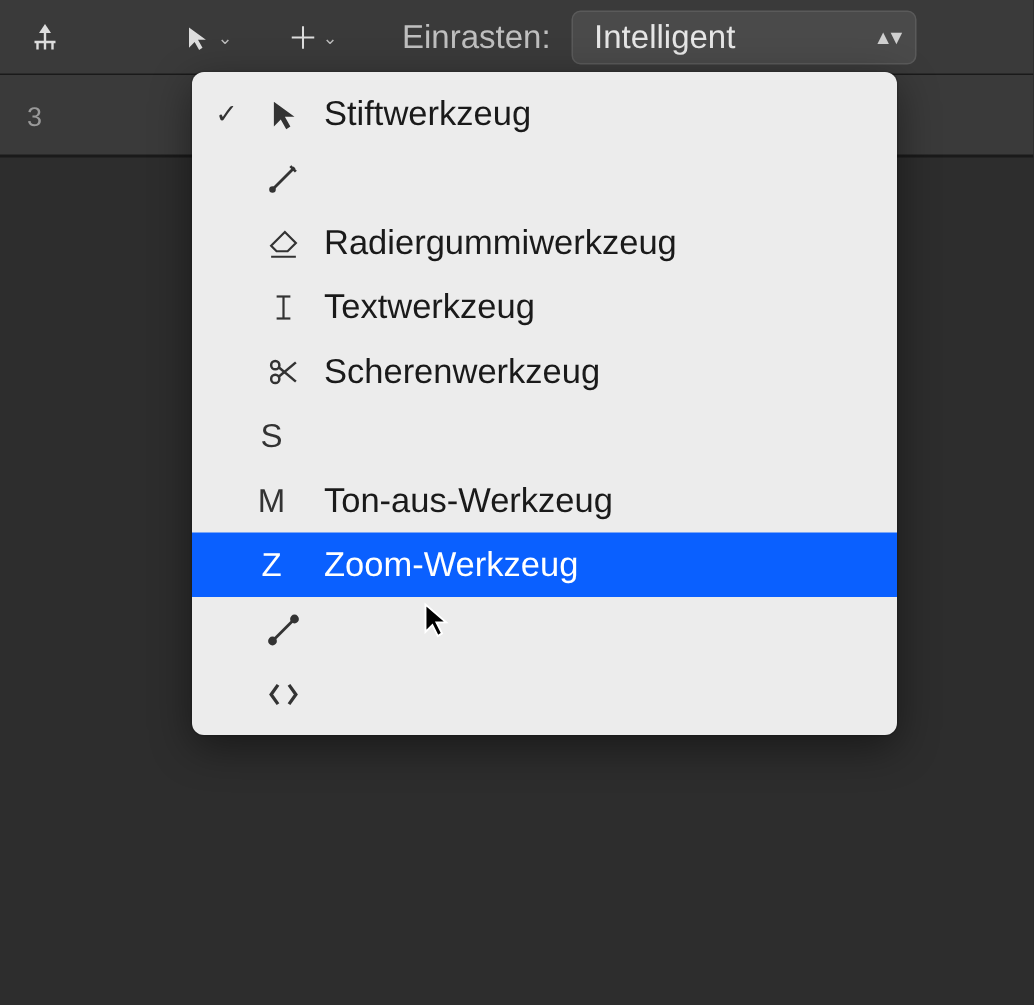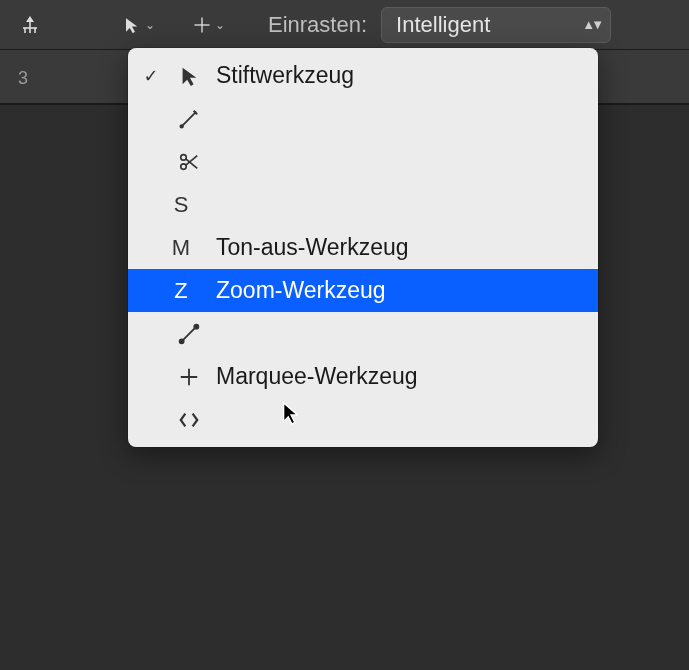--- a/index.html
+++ b/index.html
@@ -281,27 +281,51 @@
           <line x1="4" y1="20" x2="20" y2="4"></line>
           <path d="M17 3 L21 7"></path>
           <circle cx="4" cy="20" r="1.4" fill="#333"></circle>
         </svg>
       </span>
     </div>
     <div class="menu-item">
       <span class="mi-check"></span>
       <span class="mi-key" style="visibility: hidden; width: 0px;"></span>
       <span class="mi-icon">
+        <svg viewBox="0 0 24 24" stroke="#333" stroke-width="1.6" fill="none">
+          <path d="M7 18 L3 14 L13 4 L21 12 L15 18 Z"></path>
+          <line x1="3" y1="22" x2="21" y2="22"></line>
+        </svg>
+      </span>
+      <span class="mi-label">Radiergummiwerkzeug</span>
+    </div>
+    <div class="menu-item">
+      <span class="mi-check"></span>
+      <span class="mi-key" style="visibility: hidden; width: 0px;"></span>
+      <span class="mi-icon">
+        <svg viewBox="0 0 24 24" stroke="#333" stroke-width="1.6" fill="none">
+          <line x1="12" y1="4" x2="12" y2="20"></line>
+          <line x1="7" y1="4" x2="17" y2="4"></line>
+          <line x1="7" y1="20" x2="17" y2="20"></line>
+        </svg>
+      </span>
+      <span class="mi-label">Textwerkzeug</span>
+    </div>
+    <div class="menu-item">
+      <span class="mi-check"></span>
+      <span class="mi-key" style="visibility: hidden; width: 0px;"></span>
+      <span class="mi-icon">
         <svg viewBox="0 0 24 24" stroke="#333" stroke-width="1.8" fill="none">
           <circle cx="6" cy="7" r="3"></circle>
           <circle cx="6" cy="17" r="3"></circle>
           <line x1="8.5" y1="8.5" x2="21" y2="19"></line>
           <line x1="8.5" y1="15.5" x2="21" y2="5"></line>
         </svg>
       </span>
+      <span class="mi-label">Scherenwerkzeug</span>
     </div>
     <div class="menu-item">
       <span class="mi-check"></span>
       <span class="mi-key">S</span>
       <span class="mi-icon" style="width: 4px;"></span>
     </div>
     <div class="menu-item">
       <span class="mi-check"></span>
       <span class="mi-key">M</span>
       <span class="mi-icon" style="width: 4px;"></span>
@@ -316,31 +340,20 @@
     <div class="menu-item">
       <span class="mi-check"></span>
       <span class="mi-key" style="visibility: hidden; width: 0px;"></span>
       <span class="mi-icon">
         <svg viewBox="0 0 24 24" stroke="#333" stroke-width="2" fill="none">
           <line x1="4" y1="20" x2="20" y2="4"></line>
           <circle cx="4" cy="20" r="2.2" fill="#333"></circle>
           <circle cx="20" cy="4" r="2.2" fill="#333"></circle>
         </svg>
       </span>
-    </div>
-    <div class="menu-item">
-      <span class="mi-check"></span>
-      <span class="mi-key" style="visibility: hidden; width: 0px;"></span>
-      <span class="mi-icon">
-        <svg viewBox="0 0 24 24" stroke="#333" stroke-width="2" fill="none">
-          <line x1="12" y1="3" x2="12" y2="21"></line>
-          <line x1="3" y1="12" x2="21" y2="12"></line>
-        </svg>
-      </span>
-      <span class="mi-label">Marquee-Werkzeug</span>
     </div>
     <div class="menu-item">
       <span class="mi-check"></span>
       <span class="mi-key" style="visibility: hidden; width: 0px;"></span>
       <span class="mi-icon">
         <svg viewBox="0 0 24 24" stroke="#333" stroke-width="2.4" fill="none">
           <polyline points="8,5 3,12 8,19"></polyline>
           <polyline points="16,5 21,12 16,19"></polyline>
         </svg>
       </span>

